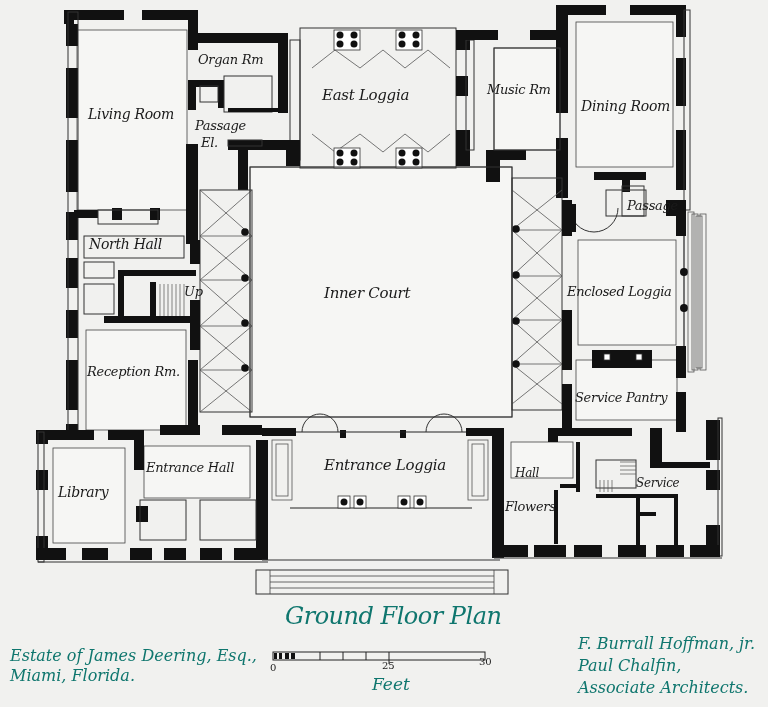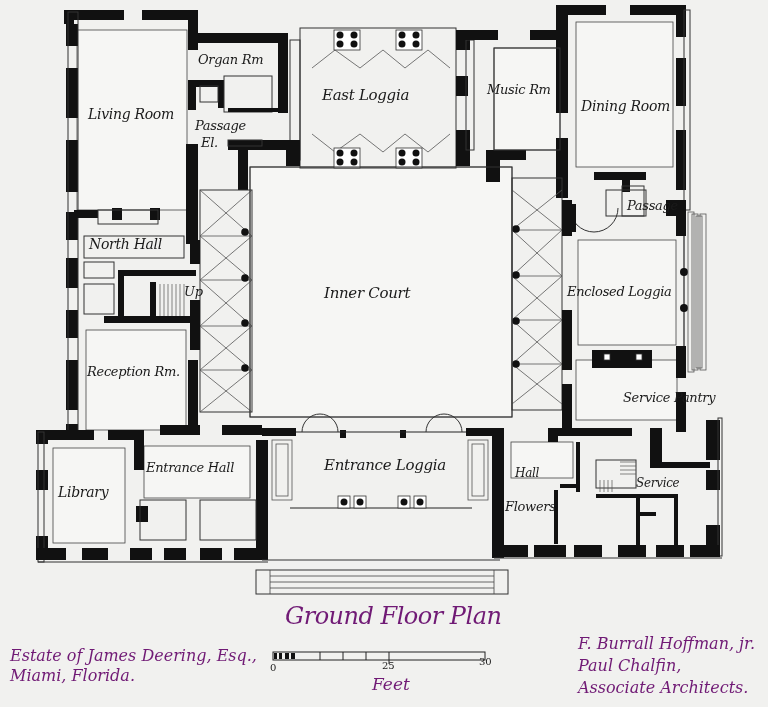--- a/index.html
+++ b/index.html
@@ -21,21 +21,21 @@
     font-family: "DejaVu Serif", serif;
     font-style: italic;
     color: #1a1a1a;
     white-space: nowrap;
     letter-spacing: -0.3px;
   }
   .caption {
     position: absolute;
     font-family: "DejaVu Serif", serif;
     font-style: italic;
-    color: #701a75;
+    color: #0f766e;
     white-space: nowrap;
   }
   .title-label { font-size: 24px; letter-spacing: -0.5px; }
   .scale-tick { position: absolute; font-family: "DejaVu Serif", serif; font-size: 10px; color: #222; }
 </style>
 </head>
 <body>
 
 <svg id="plan" viewBox="0 0 768 707" xmlns="http://www.w3.org/2000/svg">
 
@@ -338,21 +338,21 @@
 <div class="room-label" style="left:195px; top:118px; font-size:13px;">Passage</div>
 <div class="room-label" style="left:322px; top:86px; font-size:15px;">East Loggia</div>
 <div class="room-label" style="left:487px; top:82px; font-size:13px;">Music Rm</div>
 <div class="room-label" style="left:581px; top:98px; font-size:14px;">Dining Room</div>
 <div class="room-label" style="left:627px; top:198px; font-size:13px;">Passage</div>
 <div class="room-label" style="left:89px; top:236px; font-size:14px;">North Hall</div>
 <div class="room-label" style="left:184px; top:284px; font-size:13px;">Up</div>
 <div class="room-label" style="left:324px; top:284px; font-size:15px;">Inner Court</div>
 <div class="room-label" style="left:567px; top:284px; font-size:13px;">Enclosed Loggia</div>
 <div class="room-label" style="left:87px; top:364px; font-size:13px;">Reception Rm.</div>
-<div class="room-label" style="left:575px; top:390px; font-size:13px;padding-left:48px;">Service Pantry</div>
+<div class="room-label" style="left:575px; top:390px; font-size:13px;">Service Pantry</div>
 <div class="room-label" style="left:58px; top:484px; font-size:14px;">Library</div>
 <div class="room-label" style="left:146px; top:460px; font-size:13px;">Entrance Hall</div>
 <div class="room-label" style="left:324px; top:456px; font-size:15px;">Entrance Loggia</div>
 <div class="room-label" style="left:515px; top:466px; font-size:12px;">Hall</div>
 <div class="room-label" style="left:636px; top:476px; font-size:12px;">Service</div>
 <div class="room-label" style="left:505px; top:499px; font-size:13px;font-style:italic;">Flowers</div>
 
 <div class="caption title-label" style="left:285px; top:602px;">Ground Floor Plan</div>
 
 <div class="caption" style="left:10px; top:646px; font-size:16px;">Estate of James Deering, Esq.,</div>

